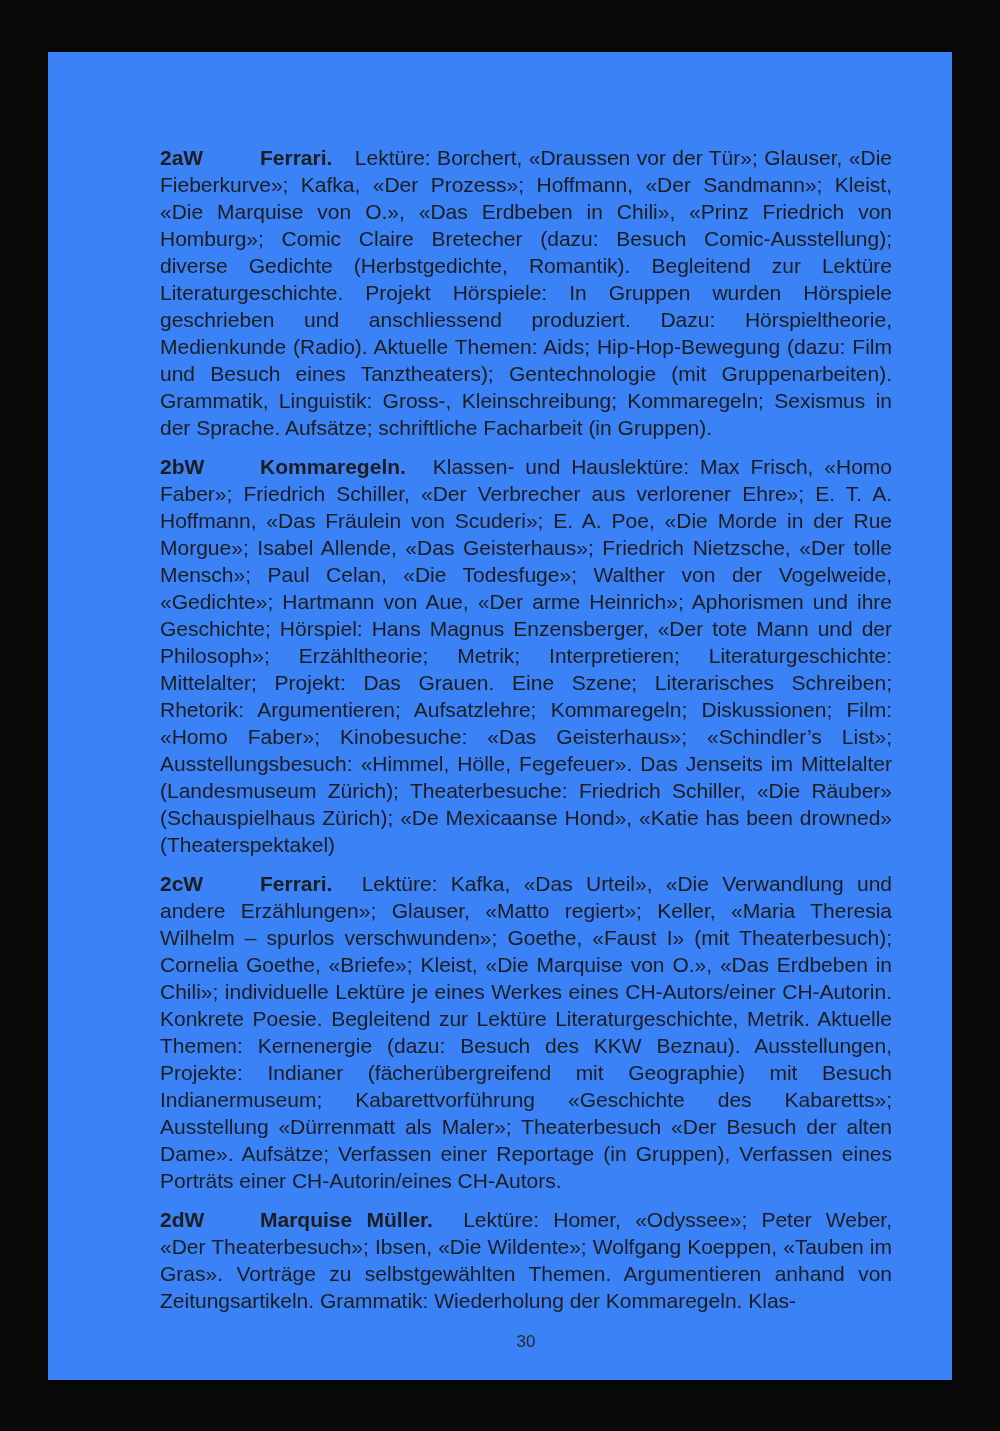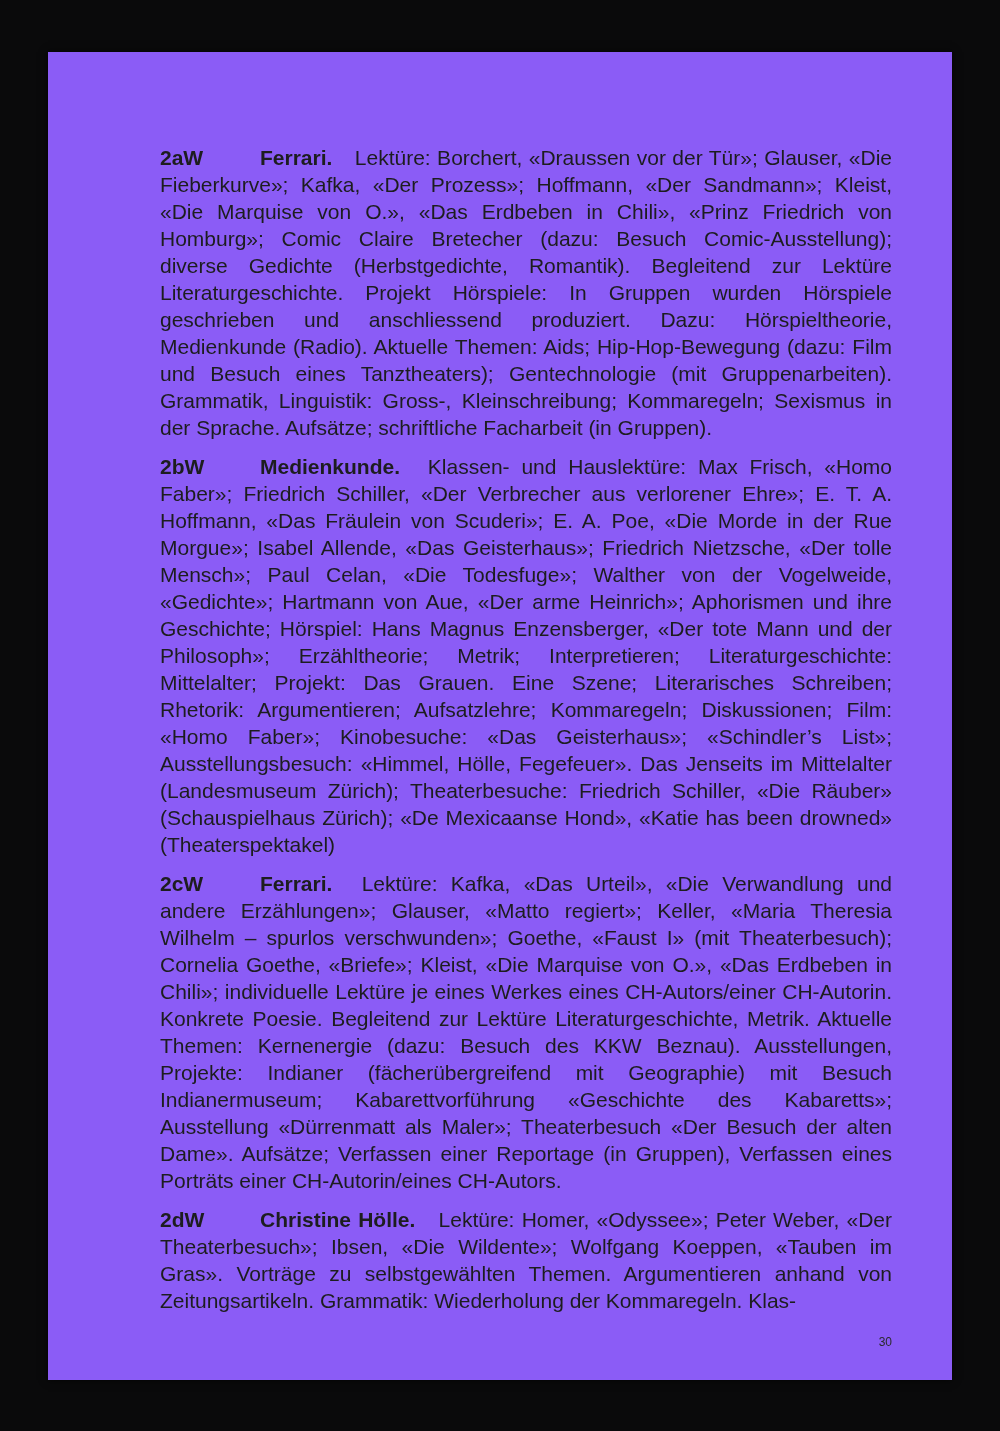--- a/index.html
+++ b/index.html
@@ -13,21 +13,21 @@
     height: 1431px;
     background: #0a0a0b;
     overflow: hidden;
   }
   .page {
     position: absolute;
     left: 48px;
     top: 52px;
     width: 904px;
     height: 1328px;
-    background: #8b5cf6;
+    background: #3b82f6;
     box-shadow: 0 0 8px rgba(0,0,0,0.7);
   }
   .content {
     padding: 92px 60px 0 112px;
     font-family: "Liberation Sans", sans-serif;
     color: #1d1d1f;
   }
   .entry {
     margin: 0 0 12px 0;
     font-size: 21px;
@@ -41,50 +41,50 @@
     width: 100px;
     font-weight: bold;
     text-align: left;
   }
   .entry .teacher {
     font-weight: bold;
     margin-right: 16px;
   }
   .page-number {
     margin-top: 16px;
-    font-size: 12px;
+    font-size: 17px;
     line-height: 24px;
     color: #2a2a2c;
-    text-align: right;
+    text-align: center;
   }
 </style>
 </head>
 <body>
 
 <div class="scan">
   <div class="page">
     <div class="content">
 
       <p class="entry">
         <span class="code">2aW</span><span class="teacher">Ferrari.</span>
         <span class="body">Lektüre: Borchert, «Draussen vor der Tür»; Glauser, «Die Fieberkurve»; Kafka, «Der Prozess»; Hoffmann, «Der Sandmann»; Kleist, «Die Marquise von O.», «Das Erdbeben in Chili», «Prinz Friedrich von Homburg»; Comic Claire Bretecher (dazu: Besuch Comic-Ausstellung); diverse Gedichte (Herbstgedichte, Romantik). Begleitend zur Lektüre Literaturgeschichte. Projekt Hörspiele: In Gruppen wurden Hörspiele geschrieben und anschliessend produziert. Dazu: Hörspieltheorie, Medienkunde (Radio). Aktuelle Themen: Aids; Hip-Hop-Bewegung (dazu: Film und Besuch eines Tanztheaters); Gentechnologie (mit Gruppenarbeiten). Grammatik, Linguistik: Gross-, Kleinschreibung; Kommaregeln; Sexismus in der Sprache. Aufsätze; schriftliche Facharbeit (in Gruppen).</span>
       </p>
 
       <p class="entry">
-        <span class="code">2bW</span><span class="teacher">Medienkunde.</span>
+        <span class="code">2bW</span><span class="teacher">Kommaregeln.</span>
         <span class="body">Klassen- und Hauslektüre: Max Frisch, «Homo Faber»; Friedrich Schiller, «Der Verbrecher aus verlorener Ehre»; E. T. A. Hoffmann, «Das Fräulein von Scuderi»; E. A. Poe, «Die Morde in der Rue Morgue»; Isabel Allende, «Das Geisterhaus»; Friedrich Nietzsche, «Der tolle Mensch»; Paul Celan, «Die Todesfuge»; Walther von der Vogelweide, «Gedichte»; Hartmann von Aue, «Der arme Heinrich»; Aphorismen und ihre Geschichte; Hörspiel: Hans Magnus Enzensberger, «Der tote Mann und der Philosoph»; Erzähltheorie; Metrik; Interpretieren; Literaturgeschichte: Mittelalter; Projekt: Das Grauen. Eine Szene; Literarisches Schreiben; Rhetorik: Argumentieren; Aufsatzlehre; Kommaregeln; Diskussionen; Film: «Homo Faber»; Kinobesuche: «Das Geisterhaus»; «Schindler’s List»; Ausstellungsbesuch: «Himmel, Hölle, Fegefeuer». Das Jenseits im Mittelalter (Landesmuseum Zürich); Theaterbesuche: Friedrich Schiller, «Die Räuber» (Schauspielhaus Zürich); «De Mexicaanse Hond», «Katie has been drowned» (Theaterspektakel)</span>
       </p>
 
       <p class="entry">
         <span class="code">2cW</span><span class="teacher">Ferrari.</span>
         <span class="body">Lektüre: Kafka, «Das Urteil», «Die Verwandlung und andere Erzählungen»; Glauser, «Matto regiert»; Keller, «Maria Theresia Wilhelm – spurlos verschwunden»; Goethe, «Faust I» (mit Theaterbesuch); Cornelia Goethe, «Briefe»; Kleist, «Die Marquise von O.», «Das Erdbeben in Chili»; individuelle Lektüre je eines Werkes eines CH-Autors/einer CH-Autorin. Konkrete Poesie. Begleitend zur Lektüre Literaturgeschichte, Metrik. Aktuelle Themen: Kernenergie (dazu: Besuch des KKW Beznau). Ausstellungen, Projekte: Indianer (fächerübergreifend mit Geographie) mit Besuch Indianermuseum; Kabarettvorführung «Geschichte des Kabaretts»; Ausstellung «Dürrenmatt als Maler»; Theaterbesuch «Der Besuch der alten Dame». Aufsätze; Verfassen einer Reportage (in Gruppen), Verfassen eines Porträts einer CH-Autorin/eines CH-Autors.</span>
       </p>
 
       <p class="entry">
-        <span class="code">2dW</span><span class="teacher">Christine Hölle.</span>
+        <span class="code">2dW</span><span class="teacher">Marquise Müller.</span>
         <span class="body">Lektüre: Homer, «Odyssee»; Peter Weber, «Der Theaterbesuch»; Ibsen, «Die Wildente»; Wolfgang Koeppen, «Tauben im Gras». Vorträge zu selbstgewählten Themen. Argumentieren anhand von Zeitungsartikeln. Grammatik: Wiederholung der Kommaregeln. Klas-</span>
       </p>
 
       <div class="page-number">30</div>
 
     </div>
   </div>
 </div>
 
 </body></html>

